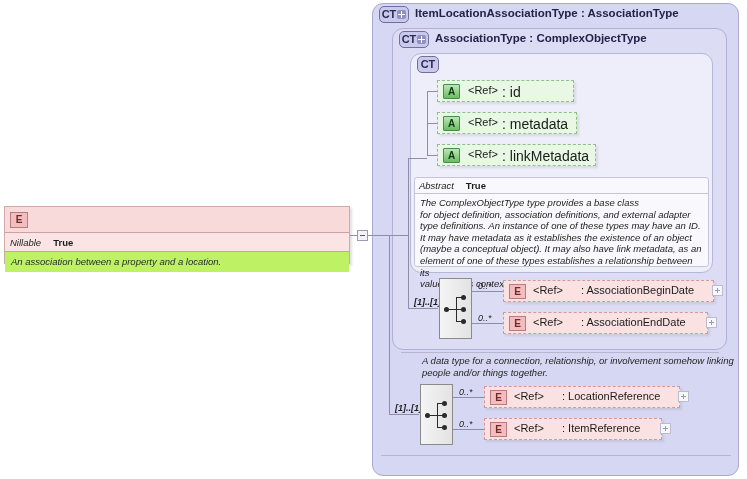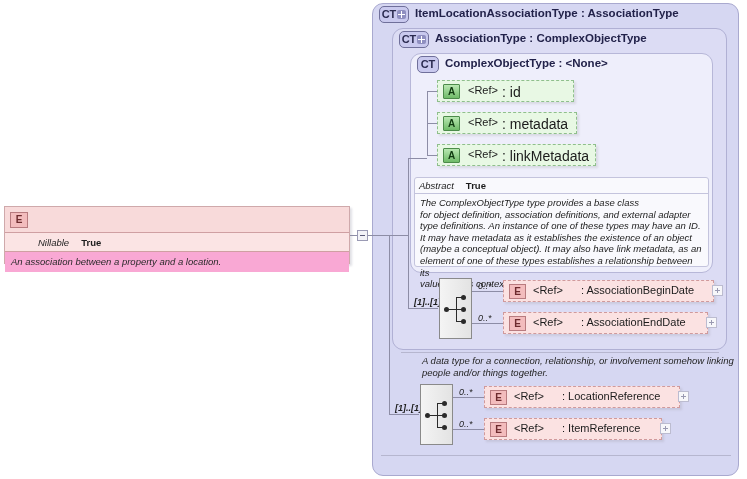--- a/index.html
+++ b/index.html
@@ -66,25 +66,25 @@
     text-align:center;box-sizing:border-box;flex:0 0 auto;
   }
   .elembox .hdtxt{
     margin-left:8px;font-size:11.5px;font-weight:bold;color:#222;
     white-space:nowrap;
   }
   .elembox .proprow{
     height:18px;border-bottom:1px solid #cf9fa2;background:#fbe4e4;
     display:flex;align-items:center;padding-left:5px;
   }
-  .proprow .pk{font-size:9.5px;font-style:italic;color:#1c1c1c;margin-left:28px;}
+  .proprow .pk{font-size:9.5px;font-style:italic;color:#1c1c1c;}
   .proprow .pv{font-size:9.5px;font-weight:bold;color:#1c1c1c;margin-left:12px;}
   .elembox .doc{
     padding:4px 6px;font-size:9.5px;font-style:italic;color:#2a2a2a;
-    line-height:12px;background:#f9a8d4;
+    line-height:12px;background:#bef264;
   }
 
   
   .exp{
     position:absolute;width:11px;height:11px;box-sizing:border-box;
     border:1px solid #9a9ab4;background:#f2f2f7;
   }
   .exp:before{content:"";position:absolute;left:2px;top:4px;width:5px;height:1px;background:#5a5a78;}
   .exp.plus:after{content:"";position:absolute;left:4px;top:2px;width:1px;height:5px;background:#5a5a78;}
   .exp.faint{border-color:#bcbcd0;background:#f7f7fa;}
@@ -181,21 +181,20 @@
   <div class="pill" style="left:399px;top:31px;width:30px;">
     <span>CT</span><span class="plus"></span>
   </div>
   <div class="paneltitle" style="left:435px;top:32px;">AssociationType : ComplexObjectType</div>
 
   <div class="panel p3 abs" style="left:410px;top:53px;width:303px;height:220px;"></div>
 
   <div class="pill" style="left:417px;top:56px;width:22px;">
     <span>CT</span>
   </div>
-  <div class="paneltitle" style="left:445px;top:57px;">ComplexObjectType : &lt;None&gt;</div>
 
   <div class="ln lnv" style="left:427px;top:91px;height:65px;"></div>
   <div class="ln lnh" style="left:427px;top:91px;width:12px;"></div>
   <div class="ln lnh" style="left:427px;top:123px;width:12px;"></div>
   <div class="ln lnh" style="left:427px;top:155px;width:12px;"></div>
 
   <div class="attrbox" style="left:437px;top:80px;width:137px;">
     <div class="badgeA"><span>A</span></div>
     <div class="ref">&lt;Ref&gt;</div>
     <div class="nm">: id</div>

